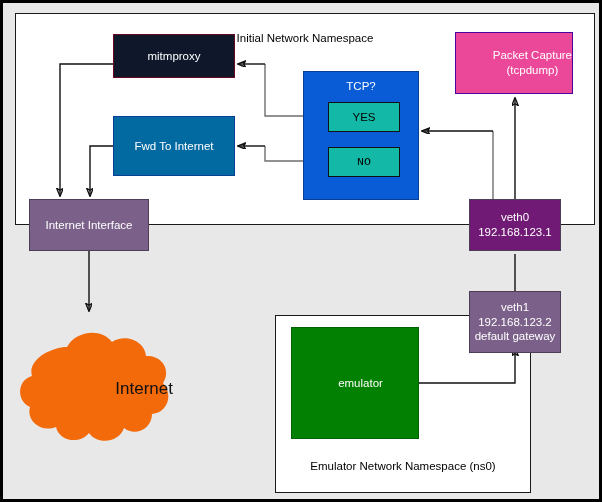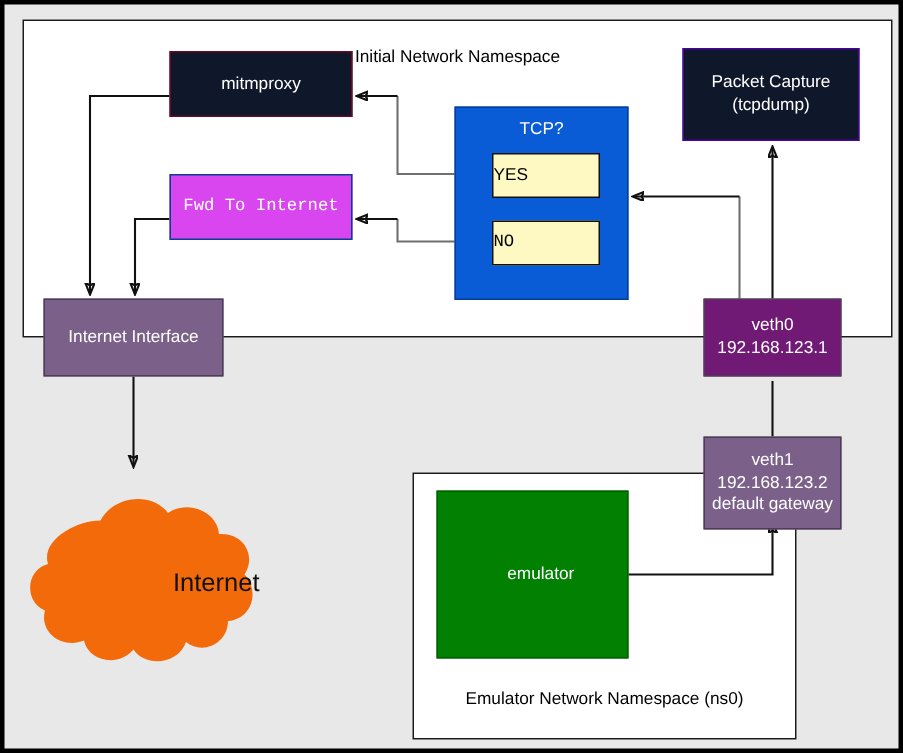--- a/index.html
+++ b/index.html
@@ -48,51 +48,51 @@
     line-height: 1.28;
     color: #ffffff;
     z-index: 5;
   }
 
   #node-mitmproxy {
     left: 110px; top: 31px; width: 122px; height: 44px;
     background: #0f172a; border: 1px solid #6b0720;
   }
   #node-fwd {
-    left: 110px; top: 113px; width: 122px; height: 44px;
-    background: #d946ef; border: 1px solid #073f96; font-family: Liberation Mono, monospace;
+    left: 110px; top: 113px; width: 122px; height: 60px;
+    background: #0369a1; border: 1px solid #073f96;
   }
   #node-tcp {
     left: 300px; top: 68px; width: 116px; height: 129px;
     background: #0a5bd6; border: 1px solid #073f96;
     display: block; padding-top: 7px;
   }
   #node-tcp .tcp-title {
     font-size: 11.5px; color: #ffffff; 
   }
   .sub-box {
     position: absolute;
     left: 24px;
     width: 72px;
     height: 30px;
-    background: #fef9c3;
+    background: #14b8a6;
     border: 1px solid #111111;
     box-sizing: border-box;
     display: flex;
     align-items: center;
-    justify-content: flex-start;
+    justify-content: center;
     font-size: 11.5px;
     color: #000000;
   }
   #sub-yes { top: 30px; }
   #sub-no  { top: 75px; font-family: Liberation Mono, monospace; }
 
   #node-pcap {
     left: 452px; top: 29px; width: 118px; height: 62px;
-    background: #0f172a; border: 1px solid #4a039f;
+    background: #ec4899; border: 1px solid #4a039f; justify-content: flex-end;
   }
   #node-internet-iface {
     left: 26px; top: 196px; width: 120px; height: 52px;
     background: #7b6189; border: 1px solid #4e3d58;
   }
   #node-veth0 {
     left: 466px; top: 196px; width: 92px; height: 52px;
     background: #701a75; border: 1px solid #4e3d58;
   }
   #node-veth1 {

